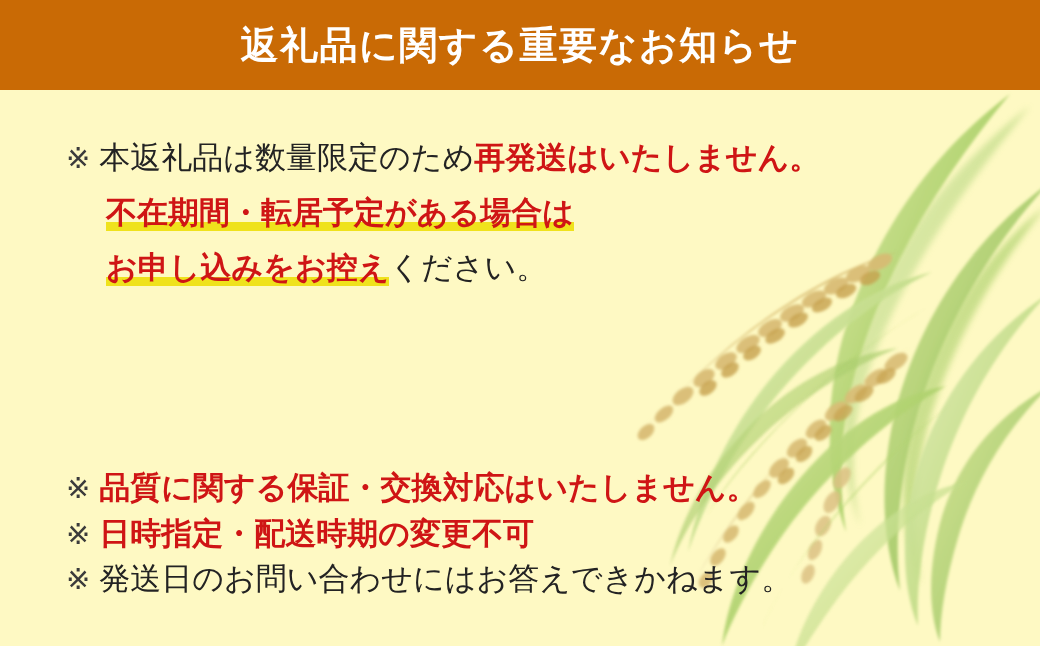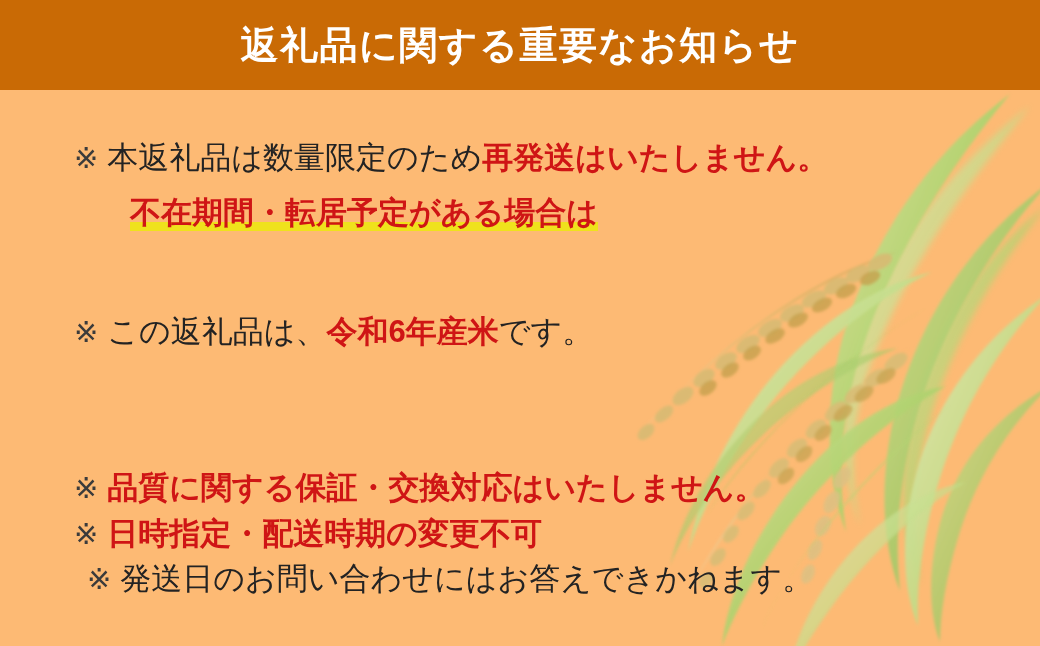--- a/index.html
+++ b/index.html
@@ -6,21 +6,21 @@
   html, body {
     margin: 0;
     padding: 0;
     background: #ffffff;
   }
   #banner {
     position: relative;
     width: 1040px;
     height: 646px;
     overflow: hidden;
-    background: #fdba74;
+    background: #fef9c3;
     font-family: "Liberation Sans", "DejaVu Sans", sans-serif;
     -webkit-font-smoothing: antialiased;
   }
 
   
   #header-bar {
     position: absolute;
     left: 0; top: 0;
     width: 1040px;
     height: 90px;
@@ -53,21 +53,21 @@
   
   #notice-list {
     position: absolute;
     left: 0; top: 90px;
     width: 1040px;
     height: 556px;
     z-index: 3;
   }
   .notice-line {
     position: absolute;
-    left: 74px;
+    left: 66px;
     white-space: nowrap;
     font-size: 31px;
     line-height: 1;
     color: #232323;
     font-weight: 500;
   }
   .notice-line.indented { left: 106px; }
   .mark {
     display: inline-block;
     color: #3b3b3b;
@@ -79,27 +79,27 @@
     color: #cf1515;
     font-weight: bold;
   }
   .hl {
     background-image: linear-gradient(to top, #efe21c 0, #efe21c 9px, transparent 9px);
     padding-bottom: 1px;
   }
 
   
   #line-1 { top: 52px; }
-  #line-2 { top: 107px; margin-left: 24px; }
+  #line-2 { top: 107px; }
   #line-3 { top: 162px; }
   #line-4 { top: 226px; }
   #line-5 { top: 289px; }
   #line-6 { top: 351px; margin-top: 31px; }
   #line-7 { top: 412px; margin-top: 16px; }
-  #line-8 { top: 473px; margin-left: 13px; }
+  #line-8 { top: 473px; }
 </style>
 </head>
 <body>
 
 <div id="banner">
 
   <svg id="rice-art" viewBox="0 0 470 560" xmlns="http://www.w3.org/2000/svg" aria-hidden="true">
     <defs>
       <linearGradient id="lfA" x1="0" y1="0" x2="1" y2="1">
         <stop offset="0%" stop-color="#d9e7a4"></stop>
@@ -231,19 +231,19 @@
     </g>
   </svg>
 
   <div id="header-bar">
     <div id="header-title">返礼品に関する重要なお知らせ</div>
   </div>
 
   <div id="notice-list">
       <div class="notice-line" id="line-1"><span class="mark">※</span><span class="black">本返礼品は数量限定のため</span><span class="red">再発送はいたしません。</span></div>
       <div class="notice-line indented" id="line-2"><span class="red hl">不在期間・転居予定がある場合は</span></div>
-      <div class="notice-line" id="line-4"><span class="mark">※</span><span class="black">この返礼品は、</span><span class="red">令和6年産米</span><span class="black">です。</span></div>
+      <div class="notice-line indented" id="line-3"><span class="red hl">お申し込みをお控え</span><span class="black">ください。</span></div>
       <div class="notice-line" id="line-6"><span class="mark">※</span><span class="red">品質に関する保証・交換対応はいたしません。</span></div>
       <div class="notice-line" id="line-7"><span class="mark">※</span><span class="red">日時指定・配送時期の変更不可</span></div>
       <div class="notice-line" id="line-8"><span class="mark">※</span><span class="black">発送日のお問い合わせにはお答えできかねます。</span></div>
     </div>
 
 </div>
 
 </body></html>

